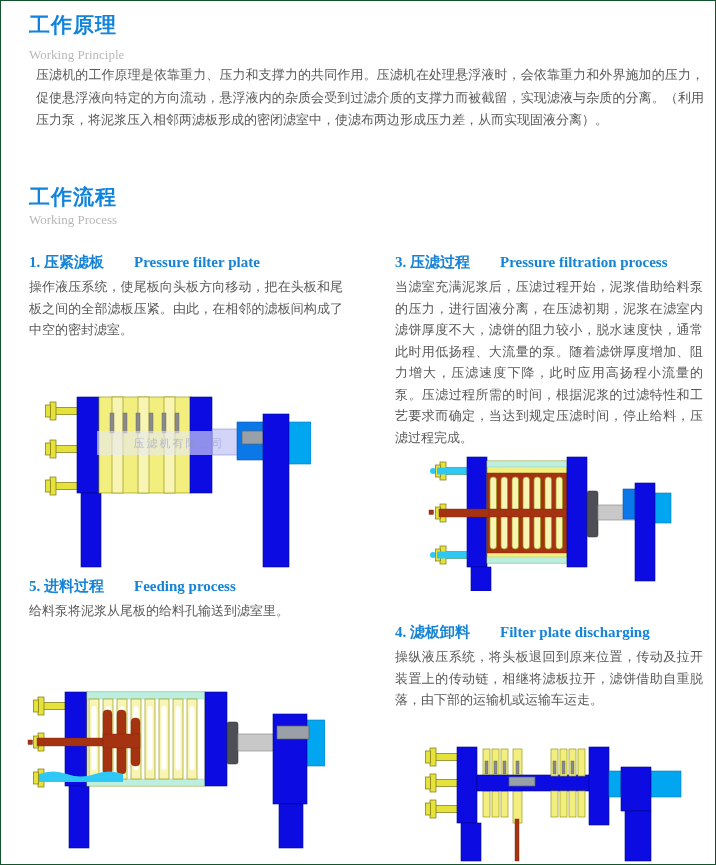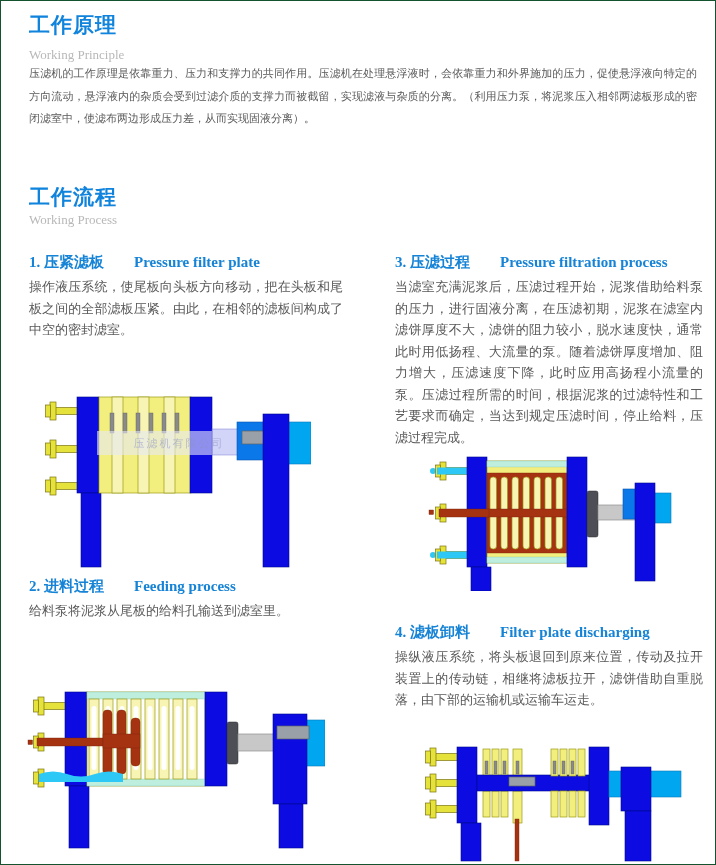--- a/index.html
+++ b/index.html
@@ -4,21 +4,21 @@
 <style>
   html,body{margin:0;padding:0;background:#fff;}
   .page{
     position:relative;width:716px;height:865px;background:#ffffff;
     font-family:Liberation Serif, serif;
     overflow:hidden;border:1px solid #14532d;box-sizing:border-box;
   }
   .abs{position:absolute;}
   .sec-title{font-size:21px;font-weight:bold;color:var(--titleBlue);letter-spacing:1px;}
   .sec-sub{font-size:13px;color:var(--subGray);}
-  .intro{font-size:11px;line-height:22.5px;color:var(--bodyGray);text-align:justify;}
+  .intro{font-size:13px;line-height:22.5px;color:var(--bodyGray);text-align:justify;margin-left:7px;}
   .step-head{font-size:15px;font-weight:bold;color:var(--headingBlue);white-space:nowrap;}
   .step-head .en{margin-left:14px;padding-left:16px;}
   .step-body{font-size:13px;line-height:21.5px;color:var(--bodyGray);text-align:justify;}
   svg{display:block;}
   .f-blue{fill:var(--machineBlue);stroke:#000a8c;stroke-width:0.6;}
   .f-mblue{fill:var(--mediumBlue);stroke:#0a56b0;stroke-width:0.6;}
   .f-cyan{fill:var(--cyanBox);stroke:#0a7ab8;stroke-width:0.6;}
   .f-pipe{fill:var(--cyanPipe);stroke:none;}
   .f-plate{fill:var(--plateYellow);stroke:var(--plateEdge);stroke-width:0.7;}
   .f-platelight{fill:#f8f5b4;stroke:var(--plateEdge);stroke-width:0.7;}
@@ -82,21 +82,21 @@
     <rect x="66" y="42" width="115" height="24" class="f-band"></rect>
     <rect x="181" y="40" width="76" height="26" class="f-beam"></rect>
     <rect x="206" y="33" width="30" height="38" class="f-mblue"></rect>
     <rect x="211" y="42" width="28" height="13" class="f-gray"></rect>
     <rect x="250" y="33" width="30" height="42" class="f-cyan"></rect>
     <rect x="232" y="25" width="26" height="153" class="f-blue"></rect>
     <text x="148" y="58" text-anchor="middle" class="wm">压滤机有限公司</text>
   </svg>
 
   <div class="abs step-head" style="left:28px;top:576px;">
-    <span class="zh">2. 进料过程</span><span class="en">Feeding process</span>
+    <span class="zh">5. 进料过程</span><span class="en">Feeding process</span>
   </div>
   <p class="abs step-body" style="left:28px;top:586px;width:314px;">给料泵将泥浆从尾板的给料孔输送到滤室里。</p>
 
   <svg class="abs" style="left:24px;top:685px;" width="300" height="168" viewBox="0 0 300 168">
     <g>
       <use href="#valve" transform="translate(42,20)" class="f-valve"></use>
       <use href="#valve" transform="translate(42,56)" class="f-valve"></use>
       <use href="#valve" transform="translate(42,92)" class="f-valve"></use>
     </g>
     <rect x="3" y="54" width="4.5" height="4.5" class="f-brown"></rect>

